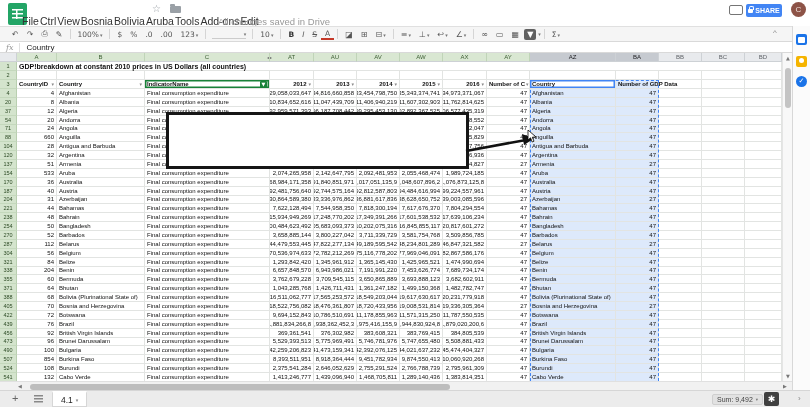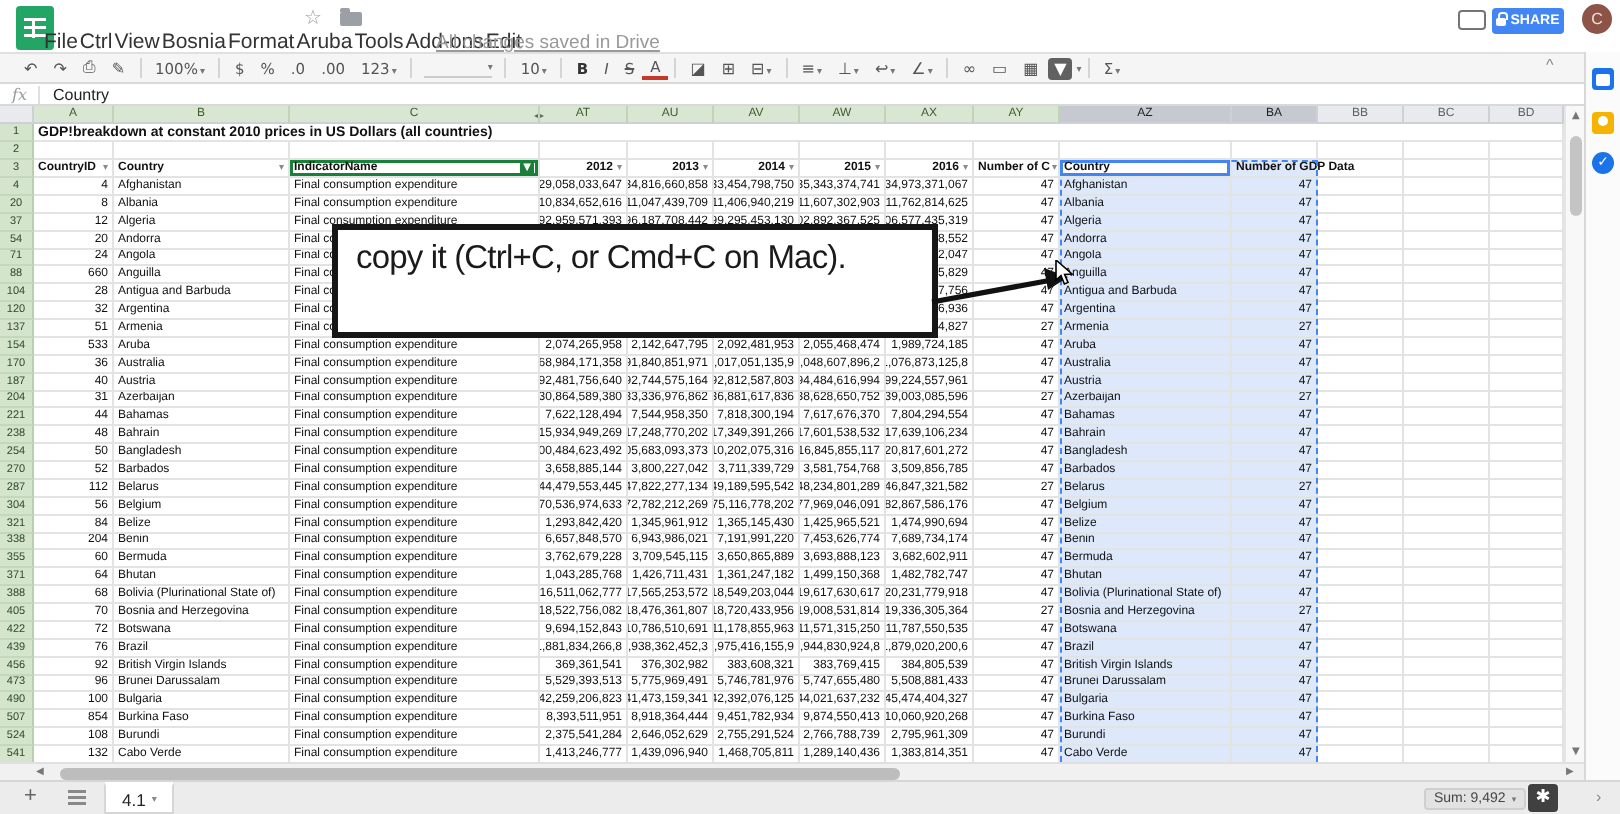--- a/index.html
+++ b/index.html
@@ -112,21 +112,21 @@
     <div id="logo">
         <div class="grid-lines"></div>
       </div>
     <div id="star">☆</div>
     <div id="folder"></div>
     <div id="menus">
         <span>File</span>
         <span>Ctrl</span>
         <span>View</span>
         <span>Bosnia</span>
-        <span>Format</span>
+        <span>Bolivia</span>
         <span>Aruba</span>
         <span>Tools</span>
         <span>Add-ons</span>
         <span>Edit</span>
       </div>
     <div id="save-status">All changes saved in Drive</div>
     <div id="comment-btn"></div>
     <div id="share-btn">
         <span class="lock"></span>
         <span>SHARE</span>
@@ -832,21 +832,20 @@
     <div id="panel-collapse">›</div>
   </div>
 
   <div id="sidepanel">
     <div class="sp-icon" id="sp-calendar"></div>
     <div class="sp-icon" id="sp-keep"></div>
     <div class="sp-icon" id="sp-tasks">✓</div>
   </div>
 
   <div id="instruction-box">
-    <div>copy it (Ctrl+C, or Cmd+C on Mac).</div>
   </div>
   <svg id="pointer-arrow" width="80" height="40" viewBox="0 0 80 40">
     <line x1="4" y1="26" x2="64" y2="15" stroke="#111" stroke-width="2.6"></line>
     <polygon points="72,13.5 60,9 62,20" fill="#111"></polygon>
   </svg>
   <svg id="mouse-cursor" width="10" height="13" viewBox="0 0 10 13">
     <polygon points="1,0 1,10 3.5,7.8 5.2,12 7,11.2 5.3,7.2 9,7" fill="#fff" stroke="#000" stroke-width="0.8"></polygon>
   </svg>
 
 </div>

